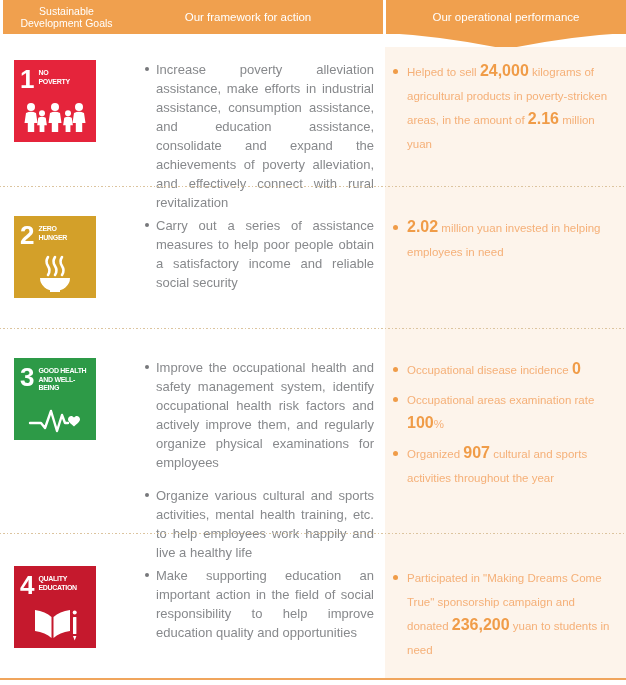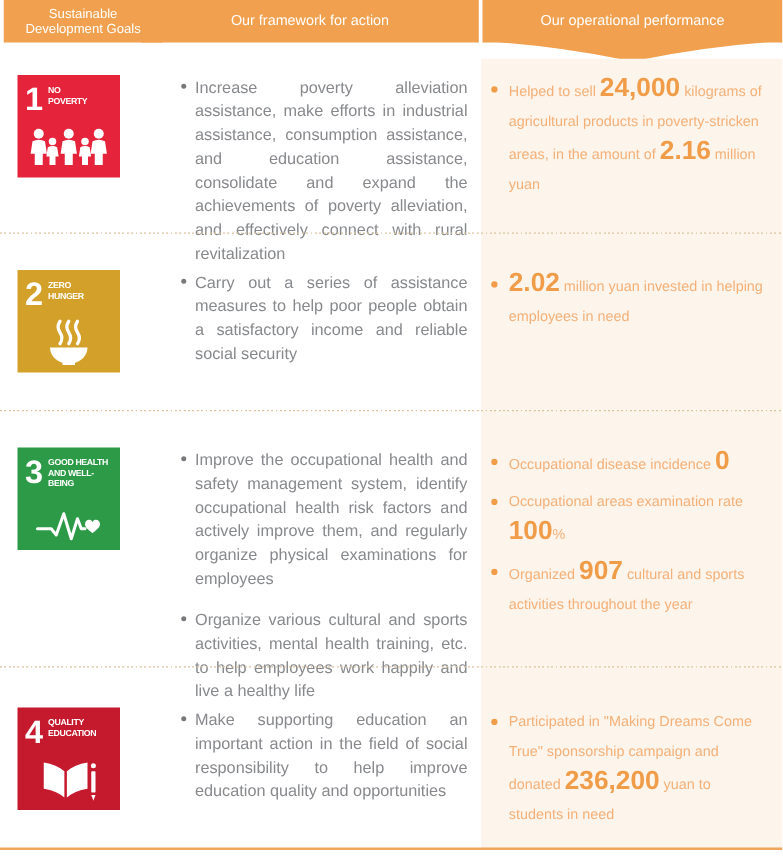--- a/index.html
+++ b/index.html
@@ -54,21 +54,21 @@
   .framework li + li{margin-top:14px;}
   .framework li::before{content:'';position:absolute;left:0;top:7px;width:4px;height:4px;
       border-radius:50%;background:var(--framework-bullet);}
 
   
   .performance{flex:none;width:206px;margin-left:33px;list-style:none;position:relative;z-index:1;}
   .performance li{position:relative;color:var(--performance-text);font-size:11.5px;line-height:24px;}
   .performance li + li{margin-top:6px;}
   .performance li::before{content:'';position:absolute;left:-14px;top:9px;width:5px;height:5px;
       border-radius:50%;background:var(--performance-number);}
-  .performance .big{font-size:21px;font-weight:bold;color:var(--performance-number);line-height:1;}
+  .performance .big{font-size:16px;font-weight:bold;color:var(--performance-number);line-height:1;}
 
   .bottom-line{position:absolute;left:0;top:678px;width:626px;height:2px;background:var(--bottom-line);}
 </style>
 </head>
 <body>
 
 <div class="page">
 
   <div class="header">
     <div class="hcell hcell-sdg">Sustainable

